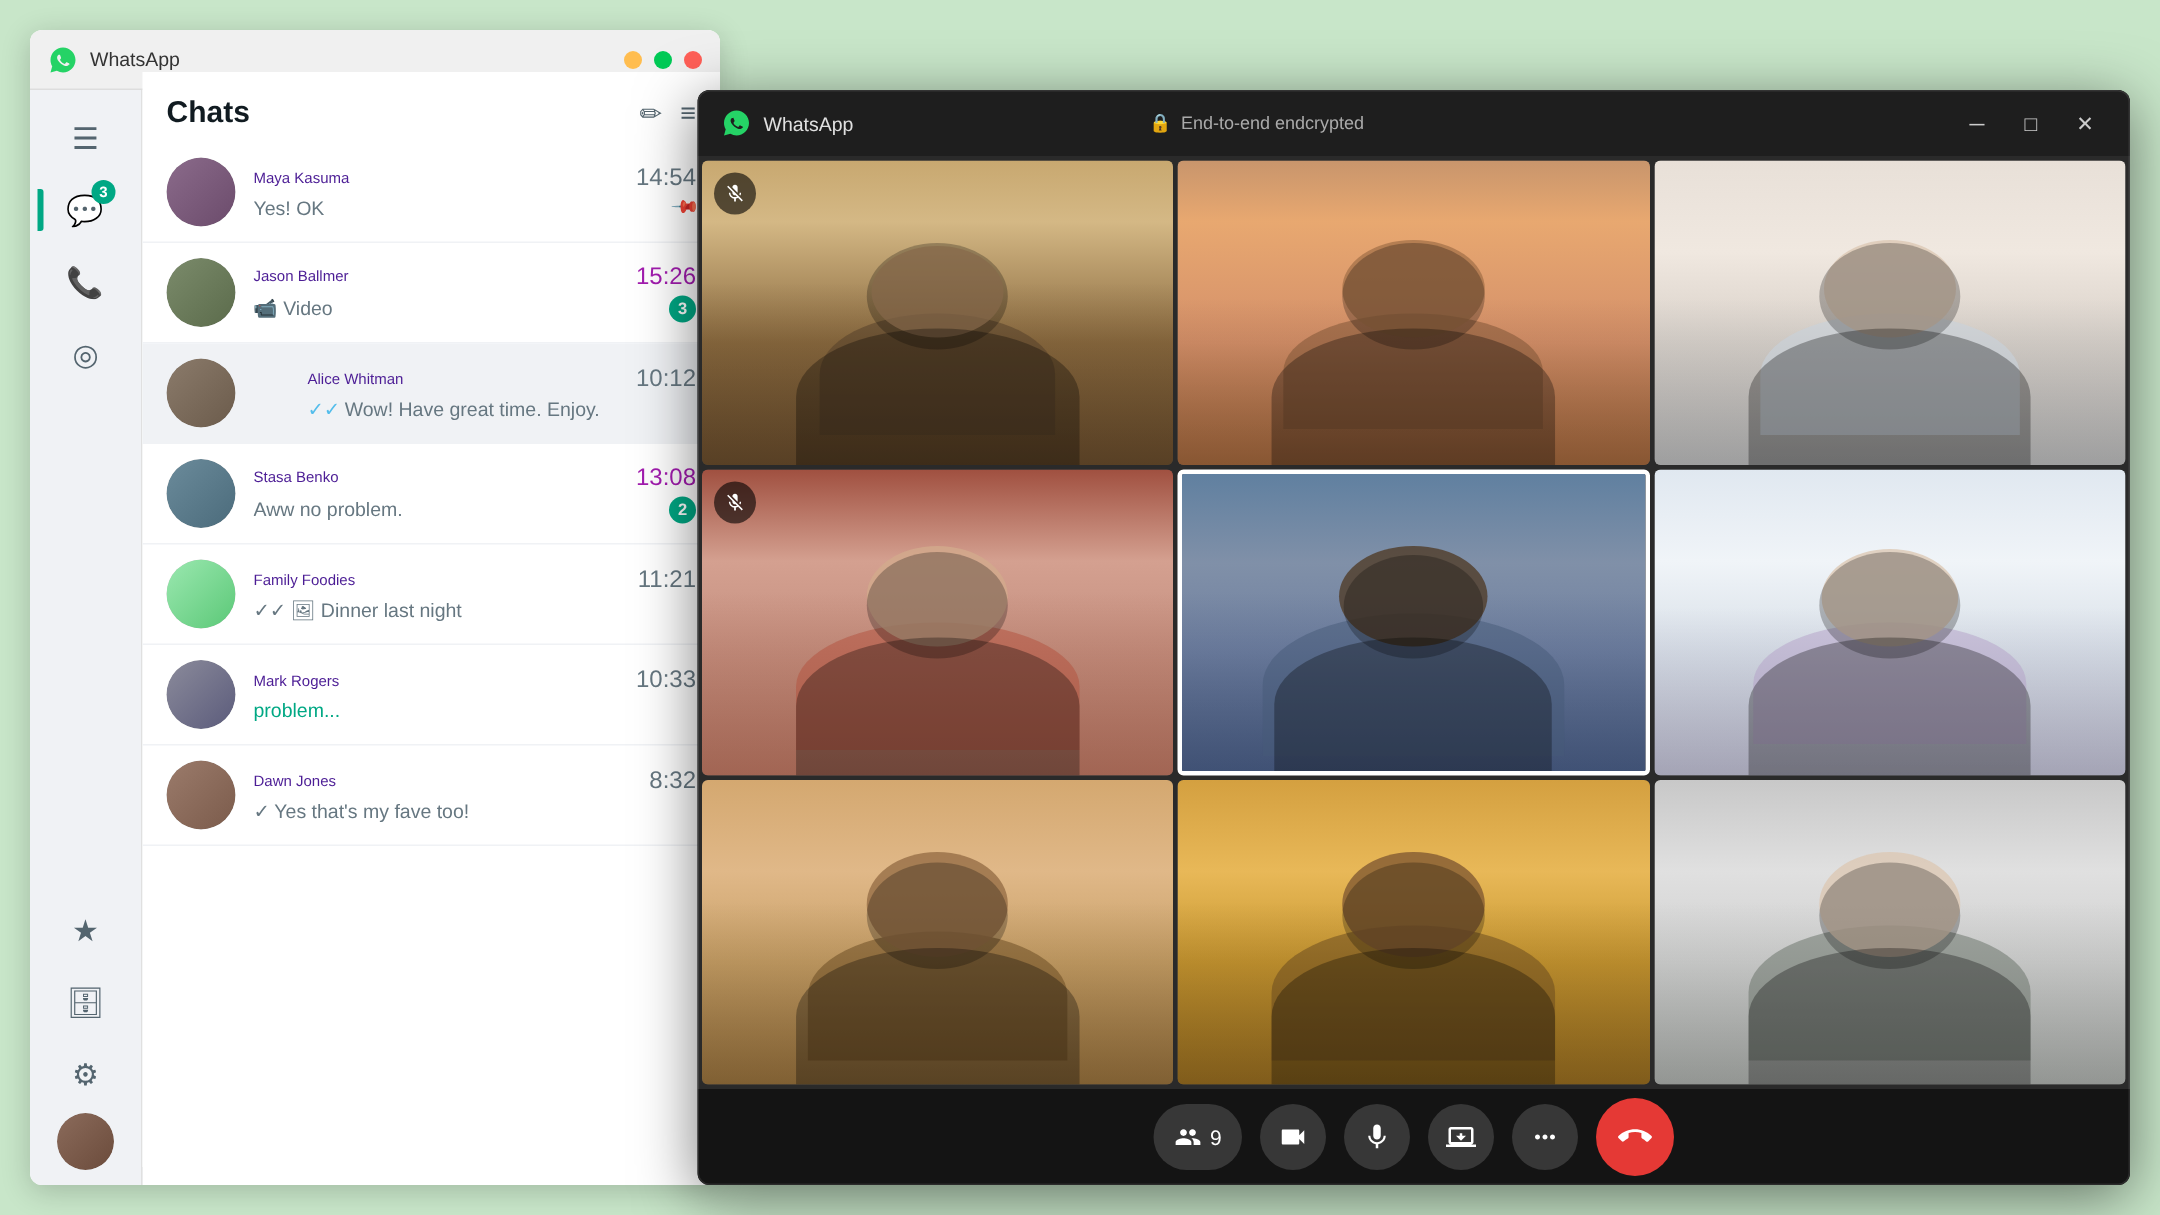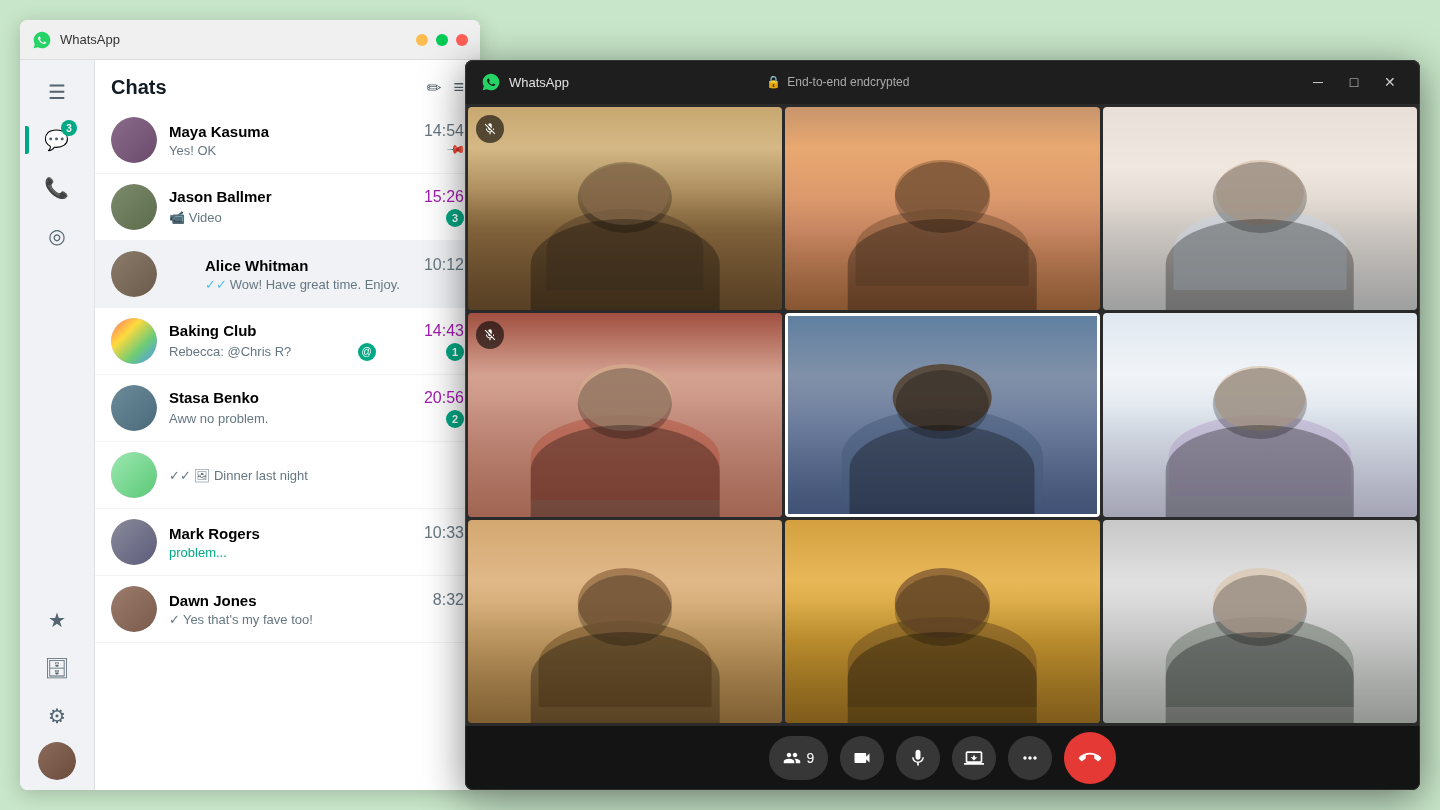--- a/index.html
+++ b/index.html
@@ -129,21 +129,21 @@
       width: 38px;
       height: 38px;
       border-radius: 50%;
       background: #ccc;
       overflow: hidden;
     }
 
     
     .chat-panel {
       position: absolute;
-      top: 40px;
+      top: 28px;
       left: 75px;
       right: 0;
       height: calc(100% - 40px);
       background: #fff;
       display: flex;
       flex-direction: column;
     }
     .chat-header {
       display: flex;
       align-items: center;
@@ -211,23 +211,23 @@
       flex: 1;
       min-width: 0;
     }
     .chat-name-row {
       display: flex;
       justify-content: space-between;
       align-items: center;
       margin-bottom: 3px;
     }
     .chat-name {
-      font-size: 15px;
-      font-weight: 700;
-      color: #000000;
+      font-size: 10px;
+      font-weight: 400;
+      color: #4c1d95;
     }
     .chat-time {
       font-size: 16px;
       color: #667781;
       white-space: nowrap;
     }
     .chat-time.unread { color: #a21caf; }
     .chat-preview-row {
       display: flex;
       justify-content: space-between;
@@ -607,58 +607,46 @@
           <div class="chat-name-row">
             <span class="chat-name">Alice Whitman</span>
             <span class="chat-time">10:12</span>
           </div>
           <div class="chat-preview-row">
             <span class="chat-preview"><span style="color:#53bdeb;">✓✓</span> Wow! Have great time. Enjoy.</span>
           </div>
         </div>
       </div>
 
-      <div class="chat-item">
-        <div class="chat-avatar">
-          <div class="avatar-baking"></div>
-        </div>
-        <div class="chat-info">
-          <div class="chat-name-row">
-            <span class="chat-name">Baking Club</span>
-            <span class="chat-time unread">14:43</span>
-          </div>
-          <div class="chat-preview-row">
-            <span class="chat-preview">Rebecca: @Chris R?</span>
-            <span class="mention-badge">@</span>
-            <span class="unread-badge" style="margin-left:4px;">1</span>
-          </div>
-        </div>
-      </div>
 
       <div class="chat-item">
         <div class="chat-avatar">
           <div class="avatar-stasa"></div>
         </div>
         <div class="chat-info">
           <div class="chat-name-row">
             <span class="chat-name">Stasa Benko</span>
-            <span class="chat-time unread">20:56</span>
+            <span class="chat-time unread">13:08</span>
           </div>
           <div class="chat-preview-row">
             <span class="chat-preview">Aww no problem.</span>
             <span class="unread-badge">2</span>
           </div>
         </div>
       </div>
 
       <div class="chat-item">
         <div class="chat-avatar">
           <div class="avatar-family"></div>
         </div>
         <div class="chat-info">
+          <div class="chat-name-row">
+            <span class="chat-name">Family Foodies</span>
+            <span class="chat-time">11:21</span>
+          </div>
           <div class="chat-preview-row">
             <span class="chat-preview"><span style="color:#667781;">✓✓</span> 🖼 Dinner last night</span>
           </div>
         </div>
       </div>
 
       <div class="chat-item">
         <div class="chat-avatar">
           <div class="avatar-mark"></div>
         </div>

